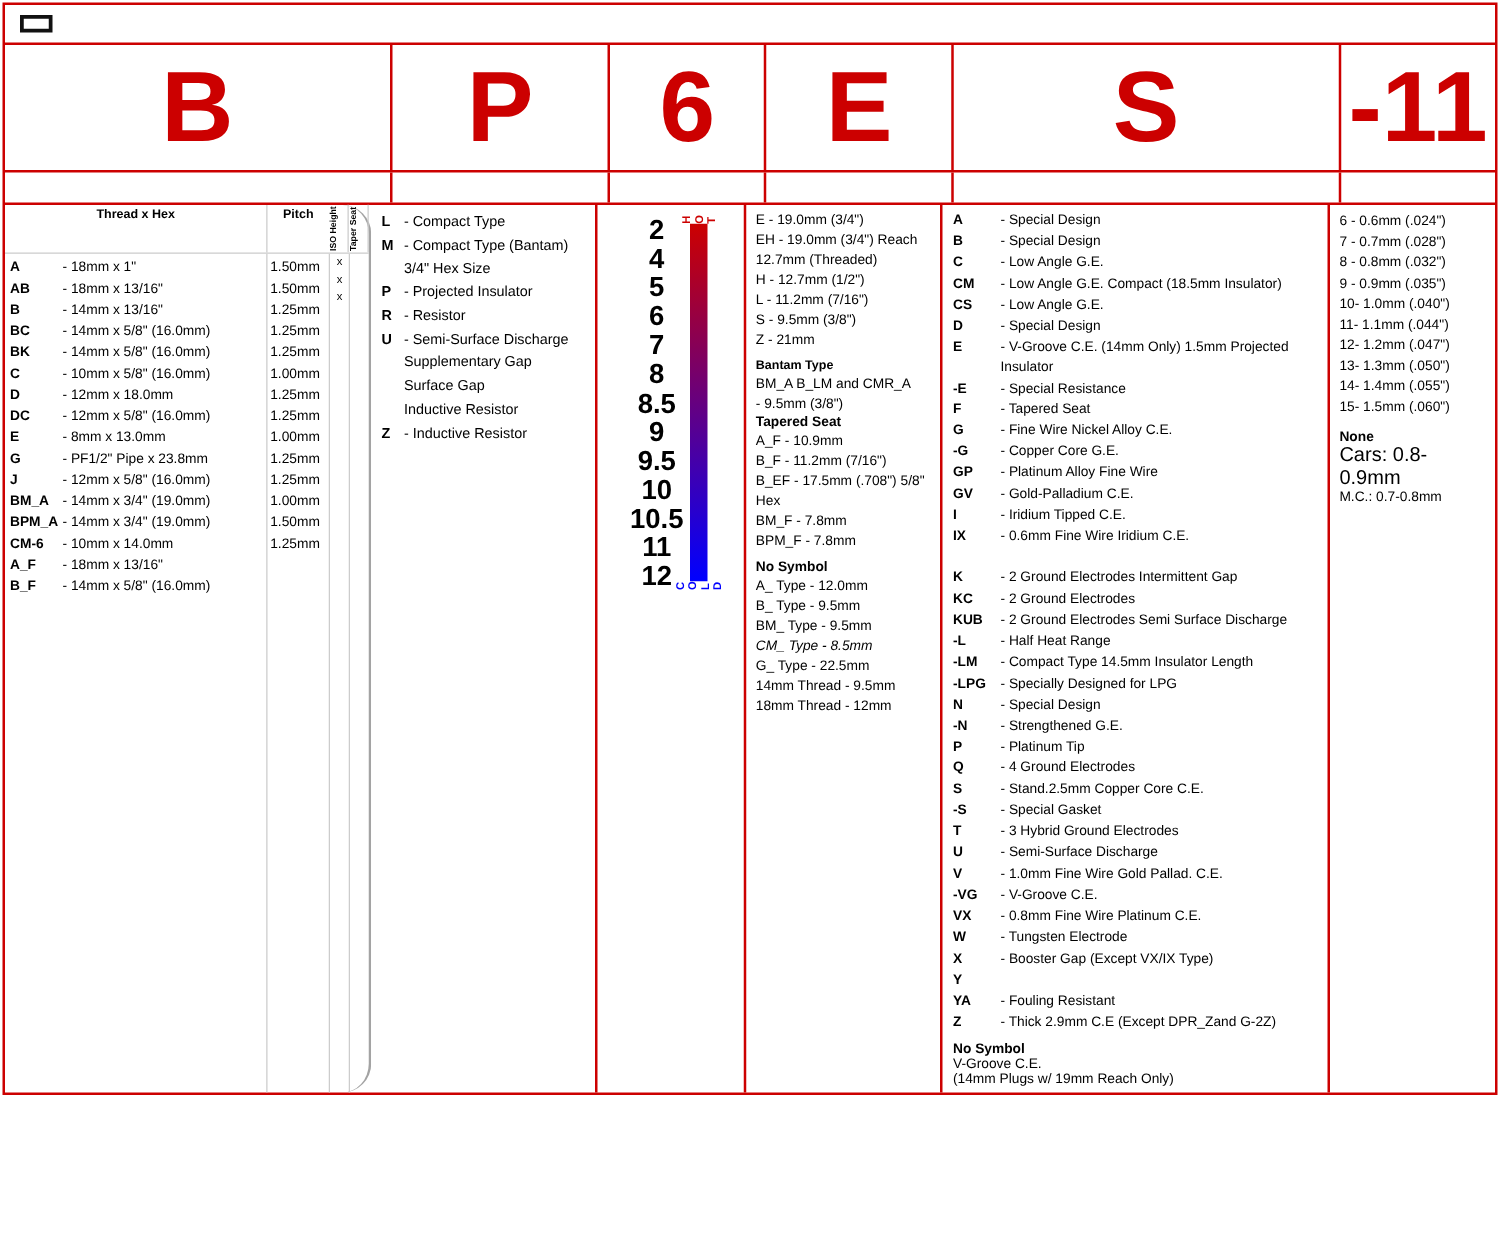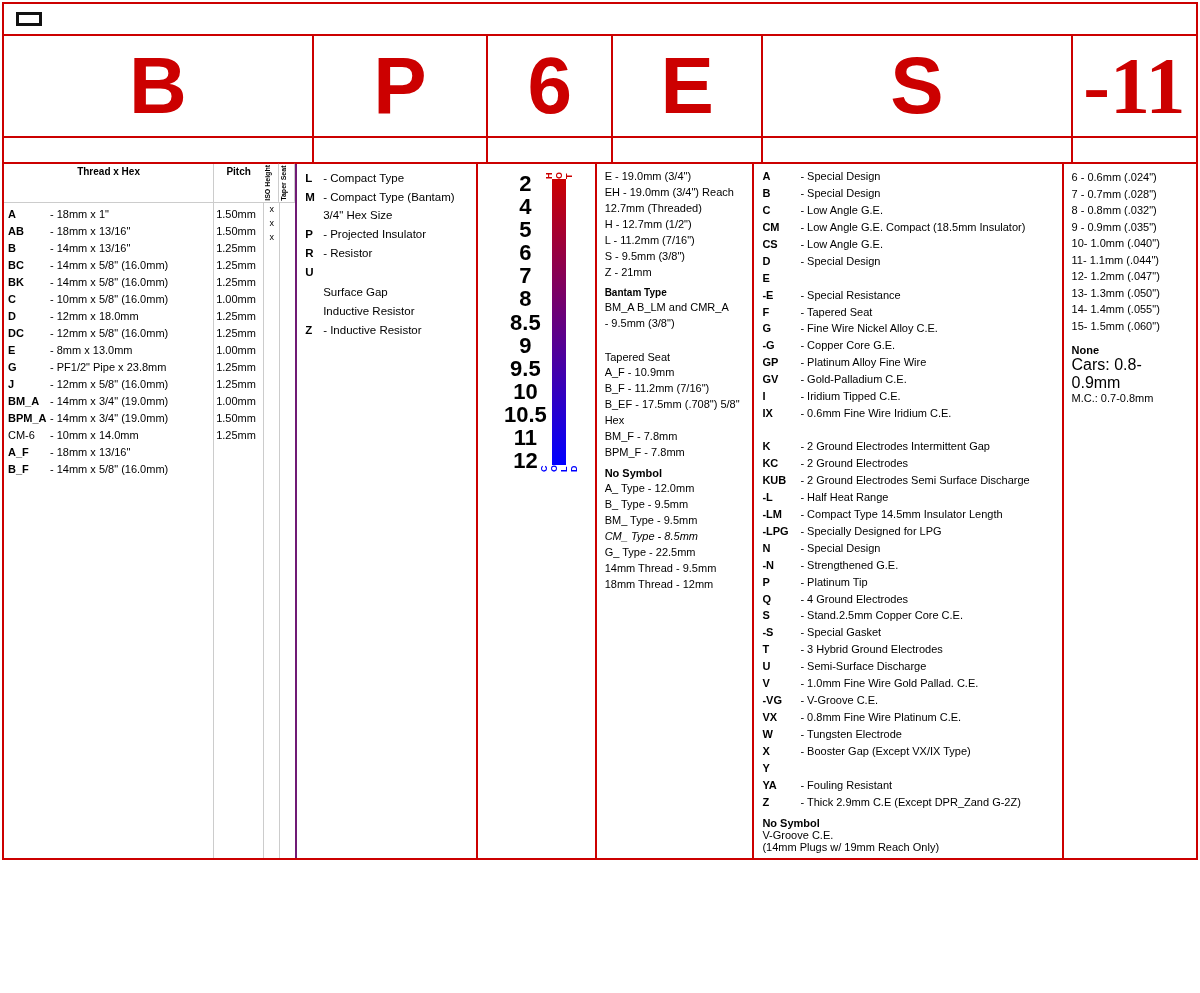--- a/index.html
+++ b/index.html
@@ -8,21 +8,21 @@
     .outer { border: 2px solid #c00; width: 1196px; margin: 2px; }
 
     
     .header { background: #fff; border-bottom: 2px solid #c00; padding: 8px 12px; display: flex; justify-content: space-between; align-items: center; }
     .header-title { font-size: 28px; font-weight: 900; color: #111; letter-spacing: 2px; border: 3px solid #111; padding: 4px 10px; }
     .header-sub { font-size: 13px; color: #888; }
 
     
     .big-letters { display: flex; border-bottom: 2px solid #c00; }
     .big-letter-cell { flex: 1; text-align: center; padding: 10px 0; border-right: 2px solid #c00; font-size: 80px; font-weight: 900; color: #c00; line-height: 1; }
-    .big-letter-cell:last-child { border-right: none; font-family: Liberation Serif, serif; }
+    .big-letter-cell:last-child { border-right: none; }
     .big-letter-cell.b { flex: 2.5; }
     .big-letter-cell.p { flex: 1.4; }
     .big-letter-cell.six { flex: 1; }
     .big-letter-cell.e { flex: 1.2; }
     .big-letter-cell.s { flex: 2.5; }
     .big-letter-cell.dash11 { flex: 1; }
 
     
     .col-headers { display: flex; border-bottom: 2px solid #c00; }
     .col-header { text-align: center; padding: 5px 0; font-size: 12px; font-weight: 700; letter-spacing: 1px; border-right: 2px solid #c00; color: #111; }
@@ -32,21 +32,21 @@
     .col-header.heatrange { flex: 1; }
     .col-header.reach { flex: 1.2; }
     .col-header.firing { flex: 2.5; }
     .col-header.gap { flex: 1; }
     .col-header small { font-size: 10px; font-weight: 400; }
 
     
     .main-content { display: flex; }
 
     
-    .shell-col { flex: 2.5; border-right: 2px solid #701a75; display: flex; flex-direction: column; }
+    .shell-col { flex: 2.5; border-right: 2px solid #a3a3a3; display: flex; flex-direction: column; border-radius: 23px; }
 
     
     .sub-header-wrapper { display: flex; border-bottom: 1px solid #ccc; }
     .sub-hdr-main { flex: 1; font-size: 10px; font-weight: 700; text-align: center; padding: 2px; }
     .sub-hdr-pitch { width: 50px; font-size: 10px; font-weight: 700; text-align: center; padding: 2px; border-left: 1px solid #ccc; }
     .sub-hdr-iso { width: 16px; font-size: 7px; font-weight: 700; text-align: center; padding: 1px; border-left: 1px solid #ccc; writing-mode: vertical-rl; transform: rotate(180deg); }
     .sub-hdr-taper { width: 16px; font-size: 7px; font-weight: 700; text-align: center; padding: 1px; border-left: 1px solid #ccc; writing-mode: vertical-rl; transform: rotate(180deg); }
 
     
     .construction-col { flex: 1.4; border-right: 2px solid #c00; padding: 6px 8px; font-size: 11.5px; }
@@ -154,21 +154,21 @@
             </div>
             <div style="display: flex; line-height: 1.55;">
               <span style="font-weight:700;min-width:42px;">BM_A</span>
               <span>- 14mm x 3/4" (19.0mm)</span>
             </div>
             <div style="display: flex; line-height: 1.55;">
               <span style="font-weight:700;min-width:42px;">BPM_A</span>
               <span>- 14mm x 3/4" (19.0mm)</span>
             </div>
             <div style="display: flex; line-height: 1.55;">
-              <span style="font-weight:400;min-width:42px;">CM-6</span>
+              <span style="font-weight:700;min-width:42px;">CM-6</span>
               <span>- 10mm x 14.0mm</span>
             </div>
             <div style="display: flex; line-height: 1.55;">
               <span style="font-weight:700;min-width:42px;">A_F</span>
               <span>- 18mm x 13/16"</span>
             </div>
             <div style="display: flex; line-height: 1.55;">
               <span style="font-weight:700;min-width:42px;">B_F</span>
               <span>- 14mm x 5/8" (16.0mm)</span>
             </div>
@@ -245,20 +245,21 @@
         <div style="display: flex; margin-bottom: 2px; line-height: 1.5;">
           <span style="font-weight:700;min-width:18px;">P</span>
           <span>- Projected Insulator</span>
         </div>
         <div style="display: flex; margin-bottom: 2px; line-height: 1.5;">
           <span style="font-weight:700;min-width:18px;">R</span>
           <span>- Resistor</span>
         </div>
         <div style="display: flex; margin-bottom: 2px; line-height: 1.5;">
           <span style="font-weight:700;min-width:18px;">U</span>
+          <span>- Semi-Surface Discharge Supplementary Gap</span>
         </div>
         <div style="display: flex; margin-bottom: 2px; line-height: 1.5;">
           <span style="margin-left:18px;">Surface Gap</span>
         </div>
         <div style="display: flex; margin-bottom: 2px; line-height: 1.5;">
           <span style="margin-left:18px;">Inductive Resistor</span>
         </div>
         <div style="display: flex; margin-bottom: 2px; line-height: 1.5;">
           <span style="font-weight:700;min-width:18px;">Z</span>
           <span>- Inductive Resistor</span>
@@ -293,21 +294,21 @@
     <div class="reach-col" id="reach-col">
     <div style="font-size: 11px; line-height: 1.45;">E  - 19.0mm (3/4")</div>
         <div style="font-size: 11px; line-height: 1.45;">EH - 19.0mm (3/4") Reach 12.7mm (Threaded)</div>
         <div style="font-size: 11px; line-height: 1.45;">H  - 12.7mm (1/2")</div>
         <div style="font-size: 11px; line-height: 1.45;">L  - 11.2mm (7/16")</div>
         <div style="font-size: 11px; line-height: 1.45;">S  - 9.5mm (3/8")</div>
         <div style="font-size: 11px; line-height: 1.45;">Z  - 21mm</div>
         <div style="font-weight: 700; font-size: 10px; margin-top: 6px; margin-bottom: 2px;">Bantam Type</div>
         <div style="font-size: 11px; line-height: 1.45;">BM_A  B_LM and CMR_A</div>
         <div style="font-size: 11px; line-height: 1.45;"> - 9.5mm (3/8")</div>
-        <div style="font-weight: 400; font-size: 11px; margin-top: 20px; margin-bottom: 2px;">Tapered Seat</div>
+        <div style="font-weight: 700; font-size: 11px; margin-top: 1px; margin-bottom: 2px;">Tapered Seat</div>
         <div style="font-size: 11px; line-height: 1.45;">A_F  - 10.9mm</div>
         <div style="font-size: 11px; line-height: 1.45;">B_F  - 11.2mm (7/16")</div>
         <div style="font-size: 11px; line-height: 1.45;">B_EF - 17.5mm (.708") 5/8" Hex</div>
         <div style="font-size: 11px; line-height: 1.45;">BM_F  - 7.8mm</div>
         <div style="font-size: 11px; line-height: 1.45;">BPM_F - 7.8mm</div>
         <div style="font-weight: 700; font-size: 11px; margin-top: 6px; margin-bottom: 2px;">No Symbol</div>
         <div style="font-size: 11px; line-height: 1.45;">A_  Type - 12.0mm</div>
         <div style="font-size: 11px; line-height: 1.45;">B_  Type - 9.5mm</div>
         <div style="font-size: 11px; line-height: 1.45;">BM_ Type - 9.5mm</div>
         <div style="font-size: 11px; line-height: 1.45; font-style: italic;">CM_ Type - 8.5mm</div>
@@ -336,20 +337,21 @@
         <div style="display: flex; line-height: 1.45; margin-bottom: 1px;">
           <span style="font-weight:700;min-width:38px;">CS</span>
           <span>- Low Angle G.E.</span>
         </div>
         <div style="display: flex; line-height: 1.45; margin-bottom: 1px;">
           <span style="font-weight:700;min-width:38px;">D</span>
           <span>- Special Design</span>
         </div>
         <div style="display: flex; line-height: 1.45; margin-bottom: 1px;">
           <span style="font-weight:700;min-width:38px;">E</span>
+          <span>- V-Groove C.E. (14mm Only) 1.5mm Projected Insulator</span>
         </div>
         <div style="display: flex; line-height: 1.45; margin-bottom: 1px;">
           <span style="font-weight:700;min-width:38px;">-E</span>
           <span>- Special Resistance</span>
         </div>
         <div style="display: flex; line-height: 1.45; margin-bottom: 1px;">
           <span style="font-weight:700;min-width:38px;">F</span>
           <span>- Tapered Seat</span>
         </div>
         <div style="display: flex; line-height: 1.45; margin-bottom: 1px;">

